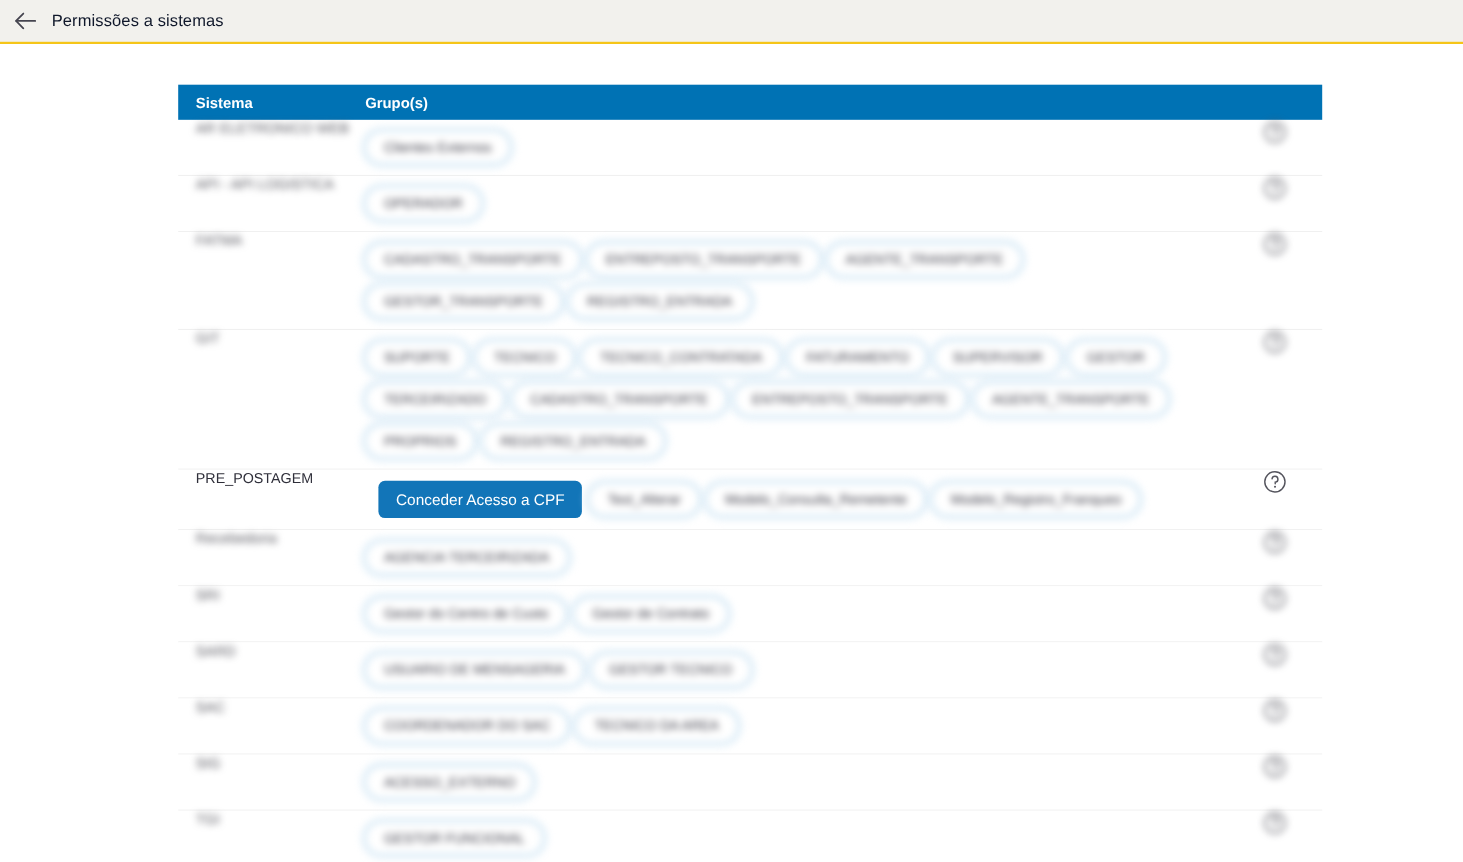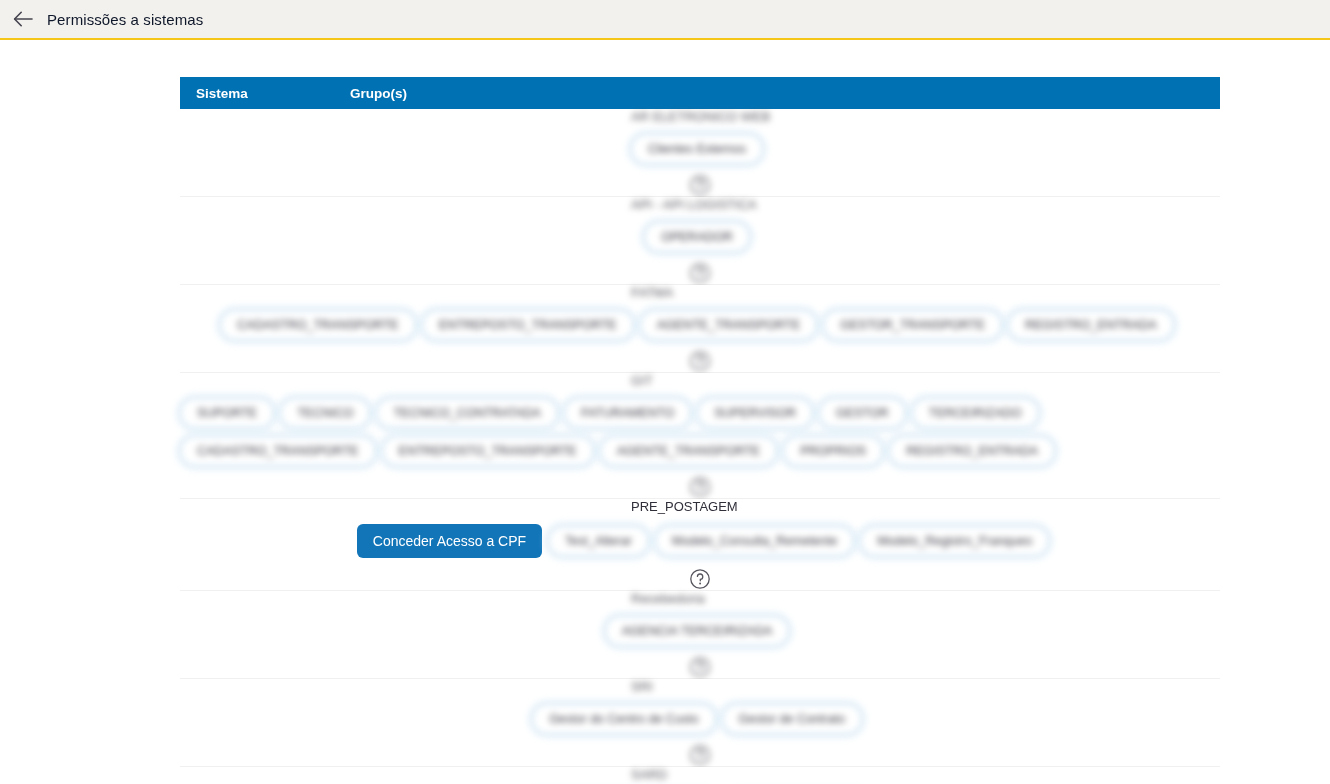--- a/index.html
+++ b/index.html
@@ -36,21 +36,20 @@
     white-space: nowrap;
   }
 
   
   .page {
     position: relative;
     width: 1330px;
     height: 742px;
     background: #fff;
     padding-top: 37px;
-    padding-left: 18px;
   }
 
   .table-wrap {
     width: 1040px;
     margin-left: 162px;
   }
 
   
   .thead {
     display: flex;
@@ -60,26 +59,25 @@
     color: #ffffff;
     font-size: 13.5px;
     font-weight: bold;
   }
   .th-sistema { width: 170px; padding-left: 16px; }
   .th-grupos  { flex: 1; }
 
   
   .row {
     display: flex;
-    align-items: center;
+    align-items: flex-start;
     border-bottom: 1px solid #f0f0f0;
     background: #fff;
     min-height: 48px;
     position: relative;
-    flex-direction: column;
   }
   .row:last-child { border-bottom: none; }
 
   .cell-sistema {
     width: 170px;
     padding-left: 16px;
     display: flex;
     align-items: center;
     font-size: 13px;
     color: #2f2f3a;

